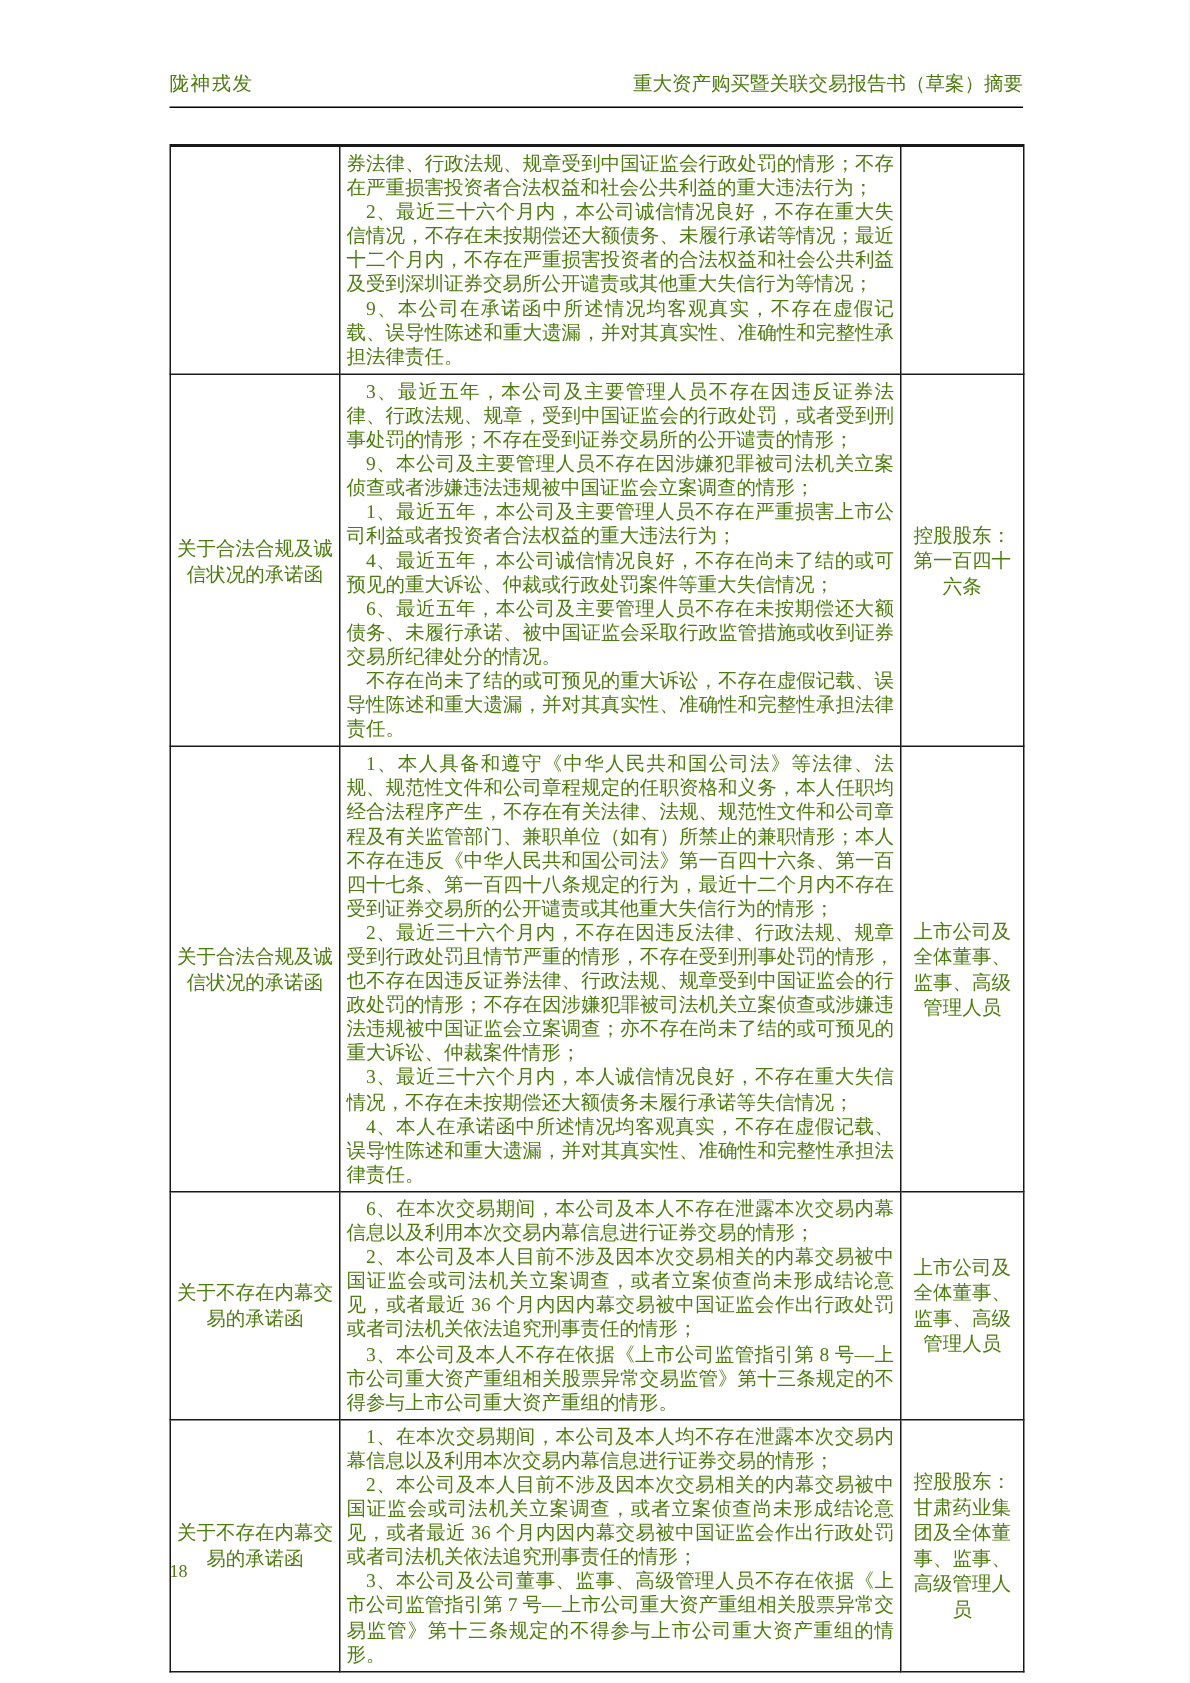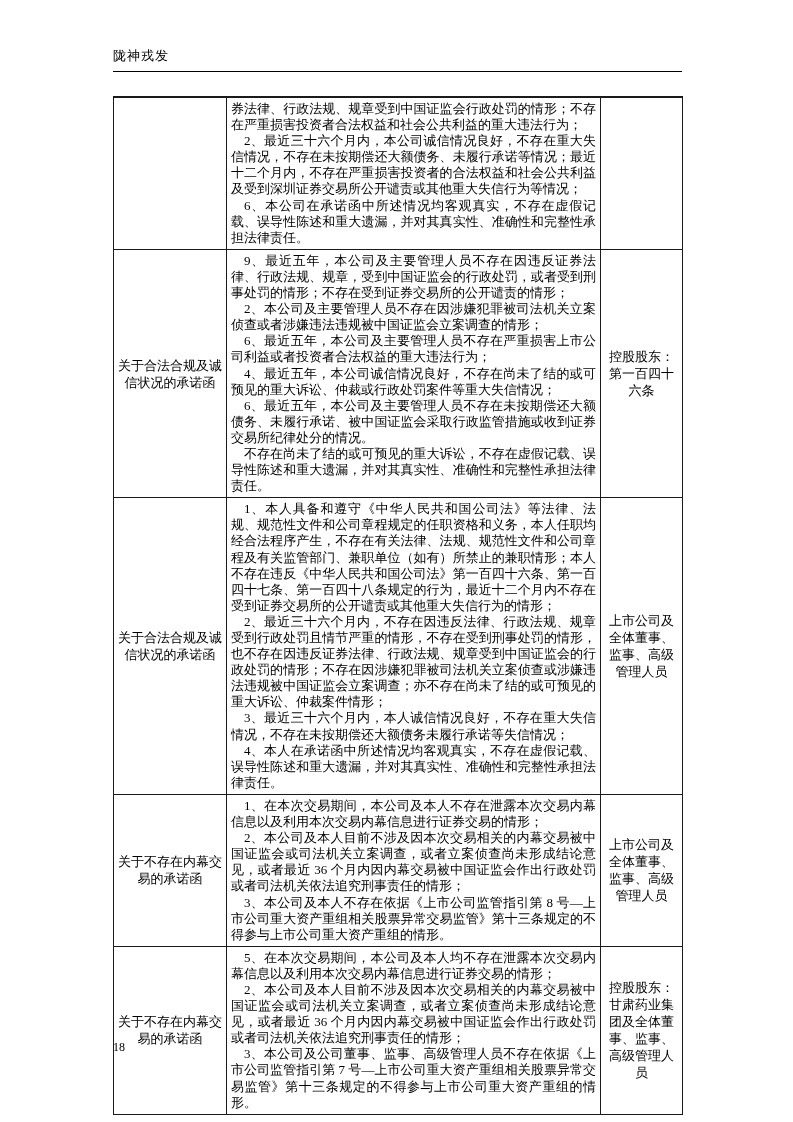--- a/index.html
+++ b/index.html
@@ -3,21 +3,21 @@
 <meta charset="utf-8">
 <style>
   html, body { margin: 0; padding: 0; background: #e8e8e8; }
   .page {
     position: relative;
     width: 793px;
     height: 1122px;
     margin: 0 auto;
     background: #ffffff;
     font-family: "Liberation Serif", "DejaVu Serif", serif;
-    color: #000000;
+    color: #4d7c0f;
     overflow: hidden;
     box-sizing: border-box;
   }
   .content {
     position: absolute;
     left: 113px;
     top: 0;
     width: 569px;
   }
   .doc-header {
@@ -76,45 +76,46 @@
   }
 </style>
 </head>
 <body>
 
 <div class="page">
   <div class="content">
 
     <div class="doc-header">
       <span class="left">陇神戎发</span>
+      <span class="right">重大资产购买暨关联交易报告书（草案）摘要</span>
     </div>
 
     <table class="doc-table">
       <colgroup>
         <col class="c-type">
           <col class="c-body">
           <col class="c-party">
       </colgroup>
       <tbody>
   <tr>
     <td class="type-cell"></td>
     <td class="content-cell">
               <p class="para no-indent">券法律、行政法规、规章受到中国证监会行政处罚的情形；不存在严重损害投资者合法权益和社会公共利益的重大违法行为；</p>
               <p class="para">2、最近三十六个月内，本公司诚信情况良好，不存在重大失信情况，不存在未按期偿还大额债务、未履行承诺等情况；最近十二个月内，不存在严重损害投资者的合法权益和社会公共利益及受到深圳证券交易所公开谴责或其他重大失信行为等情况；</p>
-              <p class="para">6、本公司在承诺函中所述情况均客观真实，不存在虚假记载、误导性陈述和重大遗漏，并对其真实性、准确性和完整性承担法律责任。</p>
+              <p class="para">9、本公司在承诺函中所述情况均客观真实，不存在虚假记载、误导性陈述和重大遗漏，并对其真实性、准确性和完整性承担法律责任。</p>
             </td>
     <td class="party-cell"></td>
   </tr>
 
   <tr>
     <td class="type-cell">关于合法合规及诚信状况的承诺函</td>
     <td class="content-cell">
-              <p class="para">9、最近五年，本公司及主要管理人员不存在因违反证券法律、行政法规、规章，受到中国证监会的行政处罚，或者受到刑事处罚的情形；不存在受到证券交易所的公开谴责的情形；</p>
-              <p class="para">2、本公司及主要管理人员不存在因涉嫌犯罪被司法机关立案侦查或者涉嫌违法违规被中国证监会立案调查的情形；</p>
-              <p class="para">6、最近五年，本公司及主要管理人员不存在严重损害上市公司利益或者投资者合法权益的重大违法行为；</p>
+              <p class="para">3、最近五年，本公司及主要管理人员不存在因违反证券法律、行政法规、规章，受到中国证监会的行政处罚，或者受到刑事处罚的情形；不存在受到证券交易所的公开谴责的情形；</p>
+              <p class="para">9、本公司及主要管理人员不存在因涉嫌犯罪被司法机关立案侦查或者涉嫌违法违规被中国证监会立案调查的情形；</p>
+              <p class="para">1、最近五年，本公司及主要管理人员不存在严重损害上市公司利益或者投资者合法权益的重大违法行为；</p>
               <p class="para">4、最近五年，本公司诚信情况良好，不存在尚未了结的或可预见的重大诉讼、仲裁或行政处罚案件等重大失信情况；</p>
               <p class="para">6、最近五年，本公司及主要管理人员不存在未按期偿还大额债务、未履行承诺、被中国证监会采取行政监管措施或收到证券交易所纪律处分的情况。</p>
               <p class="para">不存在尚未了结的或可预见的重大诉讼，不存在虚假记载、误导性陈述和重大遗漏，并对其真实性、准确性和完整性承担法律责任。</p>
             </td>
     <td class="party-cell">控股股东：第一百四十六条</td>
   </tr>
 
   <tr>
     <td class="type-cell">关于合法合规及诚信状况的承诺函</td>
     <td class="content-cell">
@@ -122,31 +123,31 @@
               <p class="para">2、最近三十六个月内，不存在因违反法律、行政法规、规章受到行政处罚且情节严重的情形，不存在受到刑事处罚的情形，也不存在因违反证券法律、行政法规、规章受到中国证监会的行政处罚的情形；不存在因涉嫌犯罪被司法机关立案侦查或涉嫌违法违规被中国证监会立案调查；亦不存在尚未了结的或可预见的重大诉讼、仲裁案件情形；</p>
               <p class="para">3、最近三十六个月内，本人诚信情况良好，不存在重大失信情况，不存在未按期偿还大额债务未履行承诺等失信情况；</p>
               <p class="para">4、本人在承诺函中所述情况均客观真实，不存在虚假记载、误导性陈述和重大遗漏，并对其真实性、准确性和完整性承担法律责任。</p>
             </td>
     <td class="party-cell">上市公司及全体董事、监事、高级管理人员</td>
   </tr>
 
   <tr>
     <td class="type-cell">关于不存在内幕交易的承诺函</td>
     <td class="content-cell">
-              <p class="para">1、在本次交易期间，本公司及本人不存在泄露本次交易内幕信息以及利用本次交易内幕信息进行证券交易的情形；</p>
+              <p class="para">6、在本次交易期间，本公司及本人不存在泄露本次交易内幕信息以及利用本次交易内幕信息进行证券交易的情形；</p>
               <p class="para">2、本公司及本人目前不涉及因本次交易相关的内幕交易被中国证监会或司法机关立案调查，或者立案侦查尚未形成结论意见，或者最近 36 个月内因内幕交易被中国证监会作出行政处罚或者司法机关依法追究刑事责任的情形；</p>
               <p class="para">3、本公司及本人不存在依据《上市公司监管指引第 8 号—上市公司重大资产重组相关股票异常交易监管》第十三条规定的不得参与上市公司重大资产重组的情形。</p>
             </td>
     <td class="party-cell">上市公司及全体董事、监事、高级管理人员</td>
   </tr>
 
   <tr>
     <td class="type-cell">关于不存在内幕交易的承诺函</td>
     <td class="content-cell">
-              <p class="para">5、在本次交易期间，本公司及本人均不存在泄露本次交易内幕信息以及利用本次交易内幕信息进行证券交易的情形；</p>
+              <p class="para">1、在本次交易期间，本公司及本人均不存在泄露本次交易内幕信息以及利用本次交易内幕信息进行证券交易的情形；</p>
               <p class="para">2、本公司及本人目前不涉及因本次交易相关的内幕交易被中国证监会或司法机关立案调查，或者立案侦查尚未形成结论意见，或者最近 36 个月内因内幕交易被中国证监会作出行政处罚或者司法机关依法追究刑事责任的情形；</p>
               <p class="para">3、本公司及公司董事、监事、高级管理人员不存在依据《上市公司监管指引第 7 号—上市公司重大资产重组相关股票异常交易监管》第十三条规定的不得参与上市公司重大资产重组的情形。</p>
             </td>
     <td class="party-cell">控股股东：甘肃药业集团及全体董事、监事、高级管理人员</td>
   </tr>
 </tbody>
     </table>
 
   </div>
 

